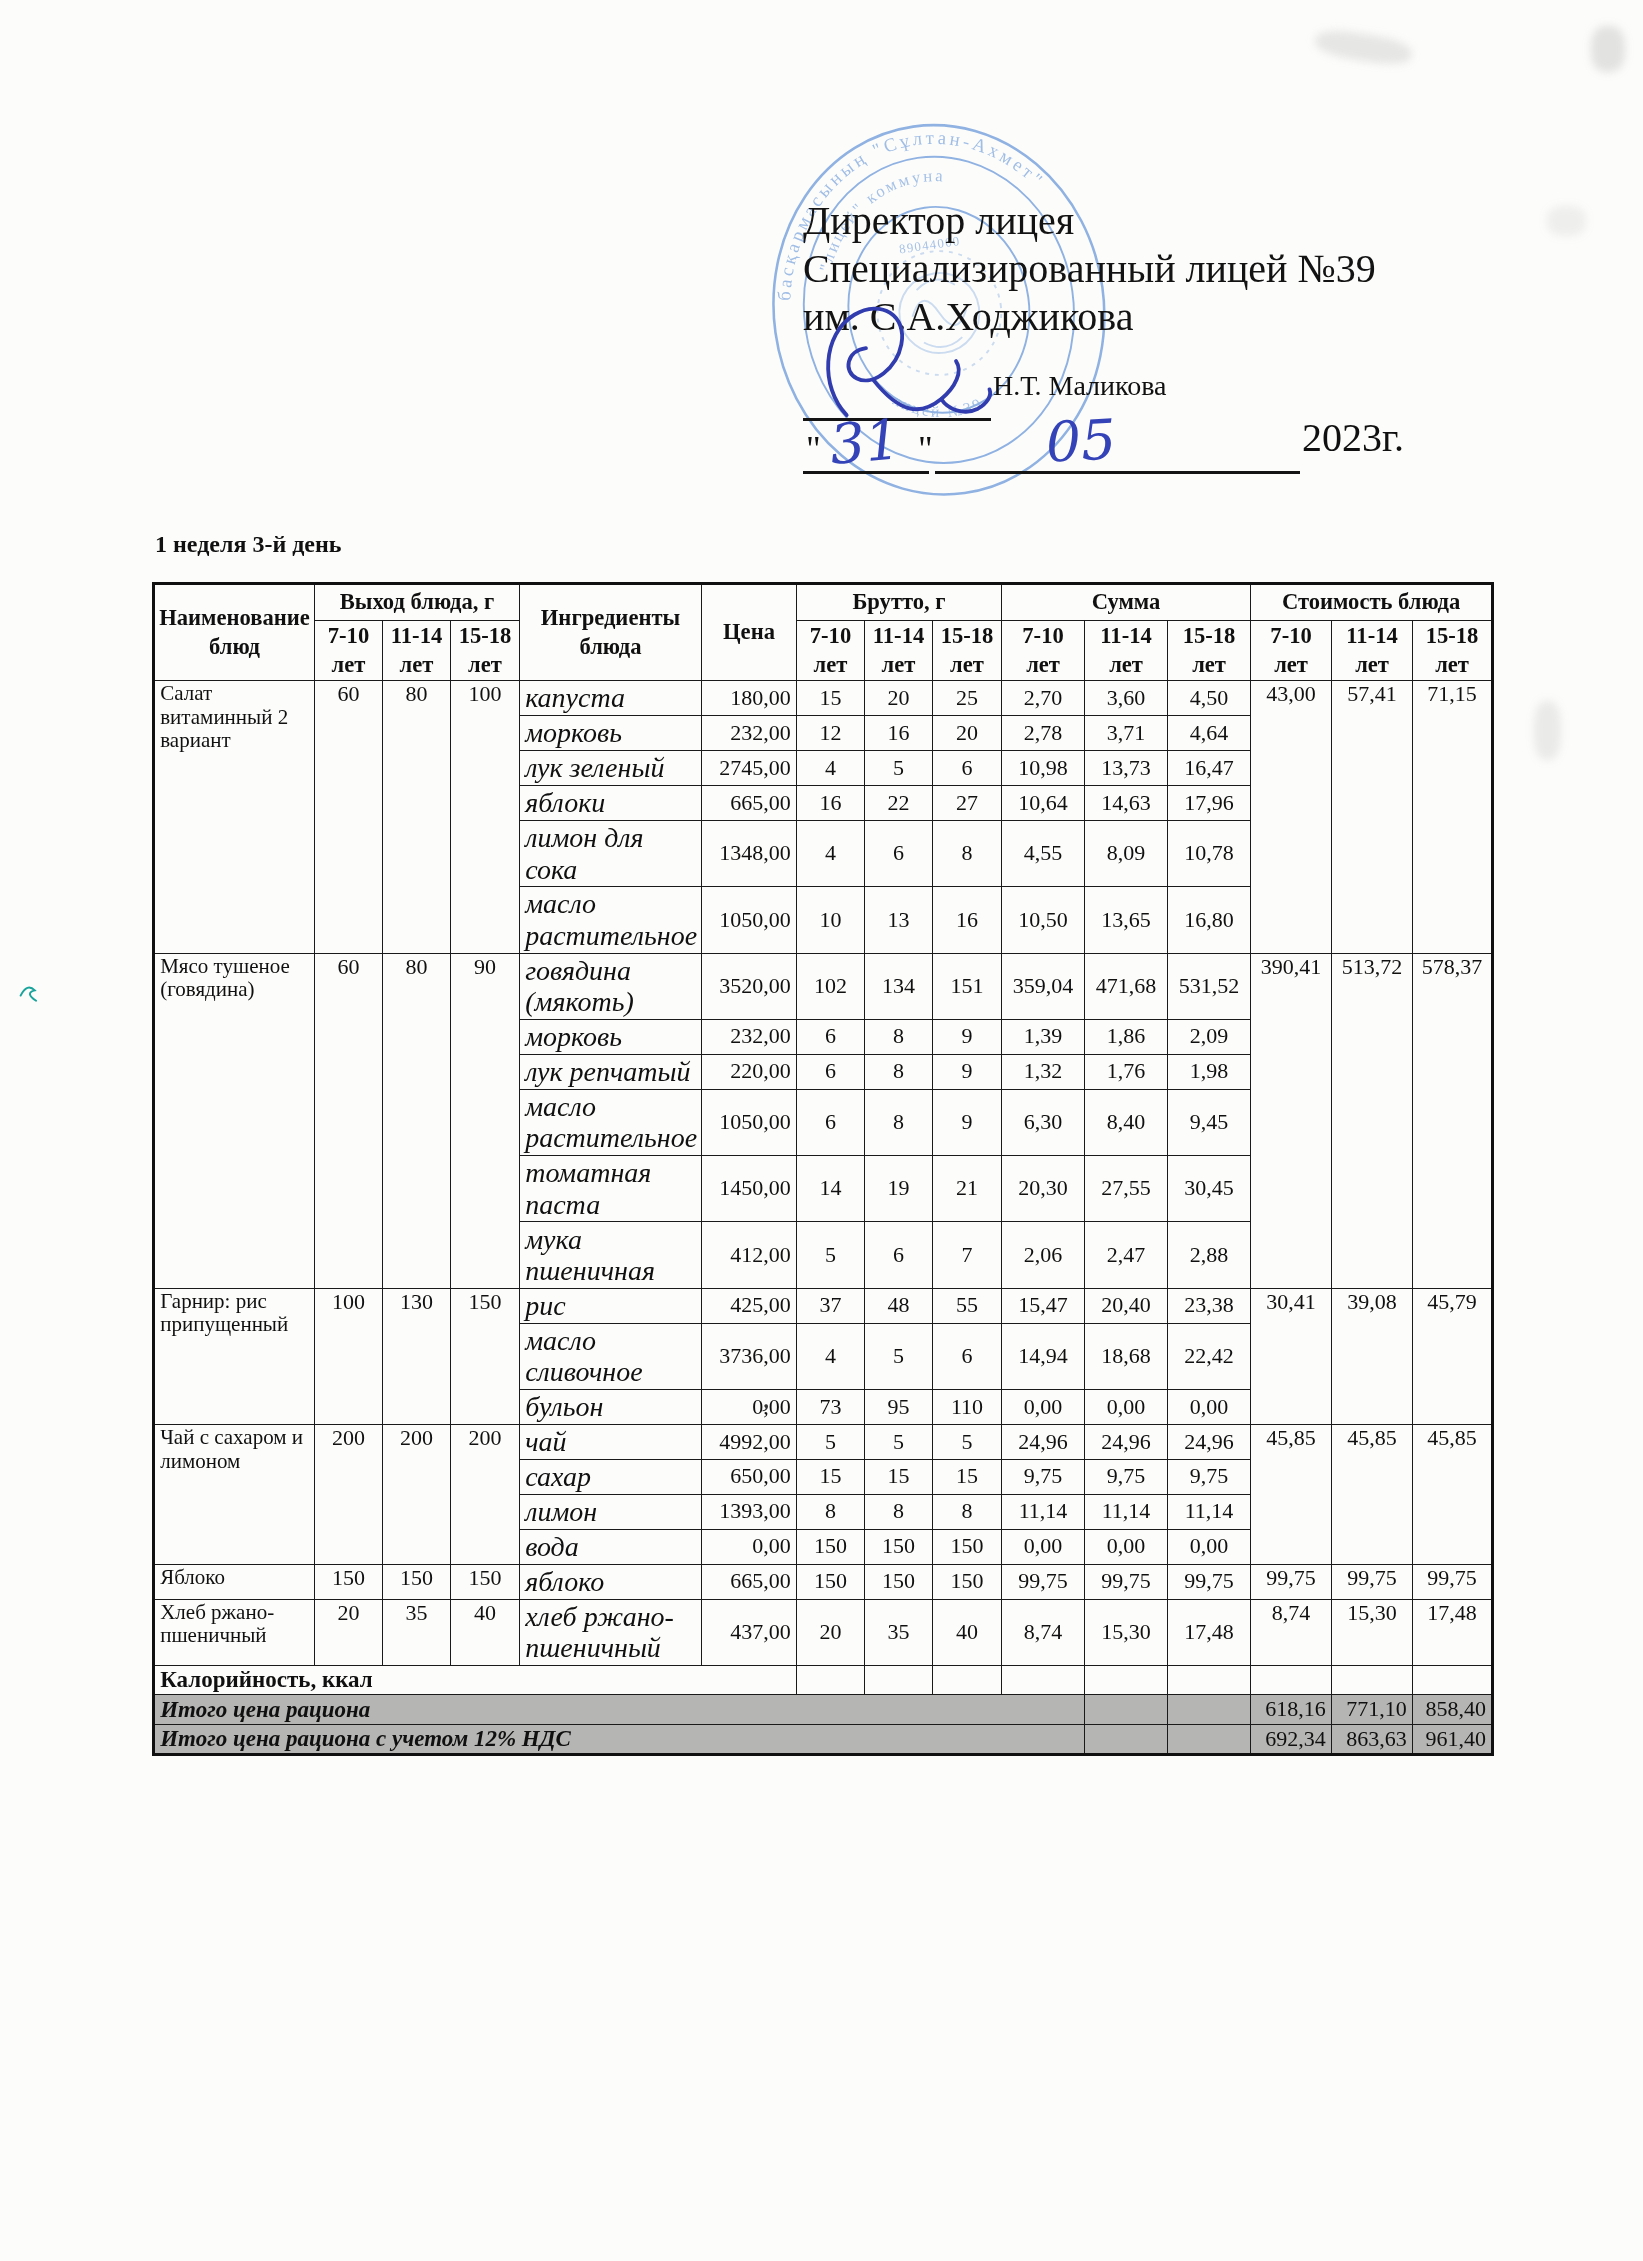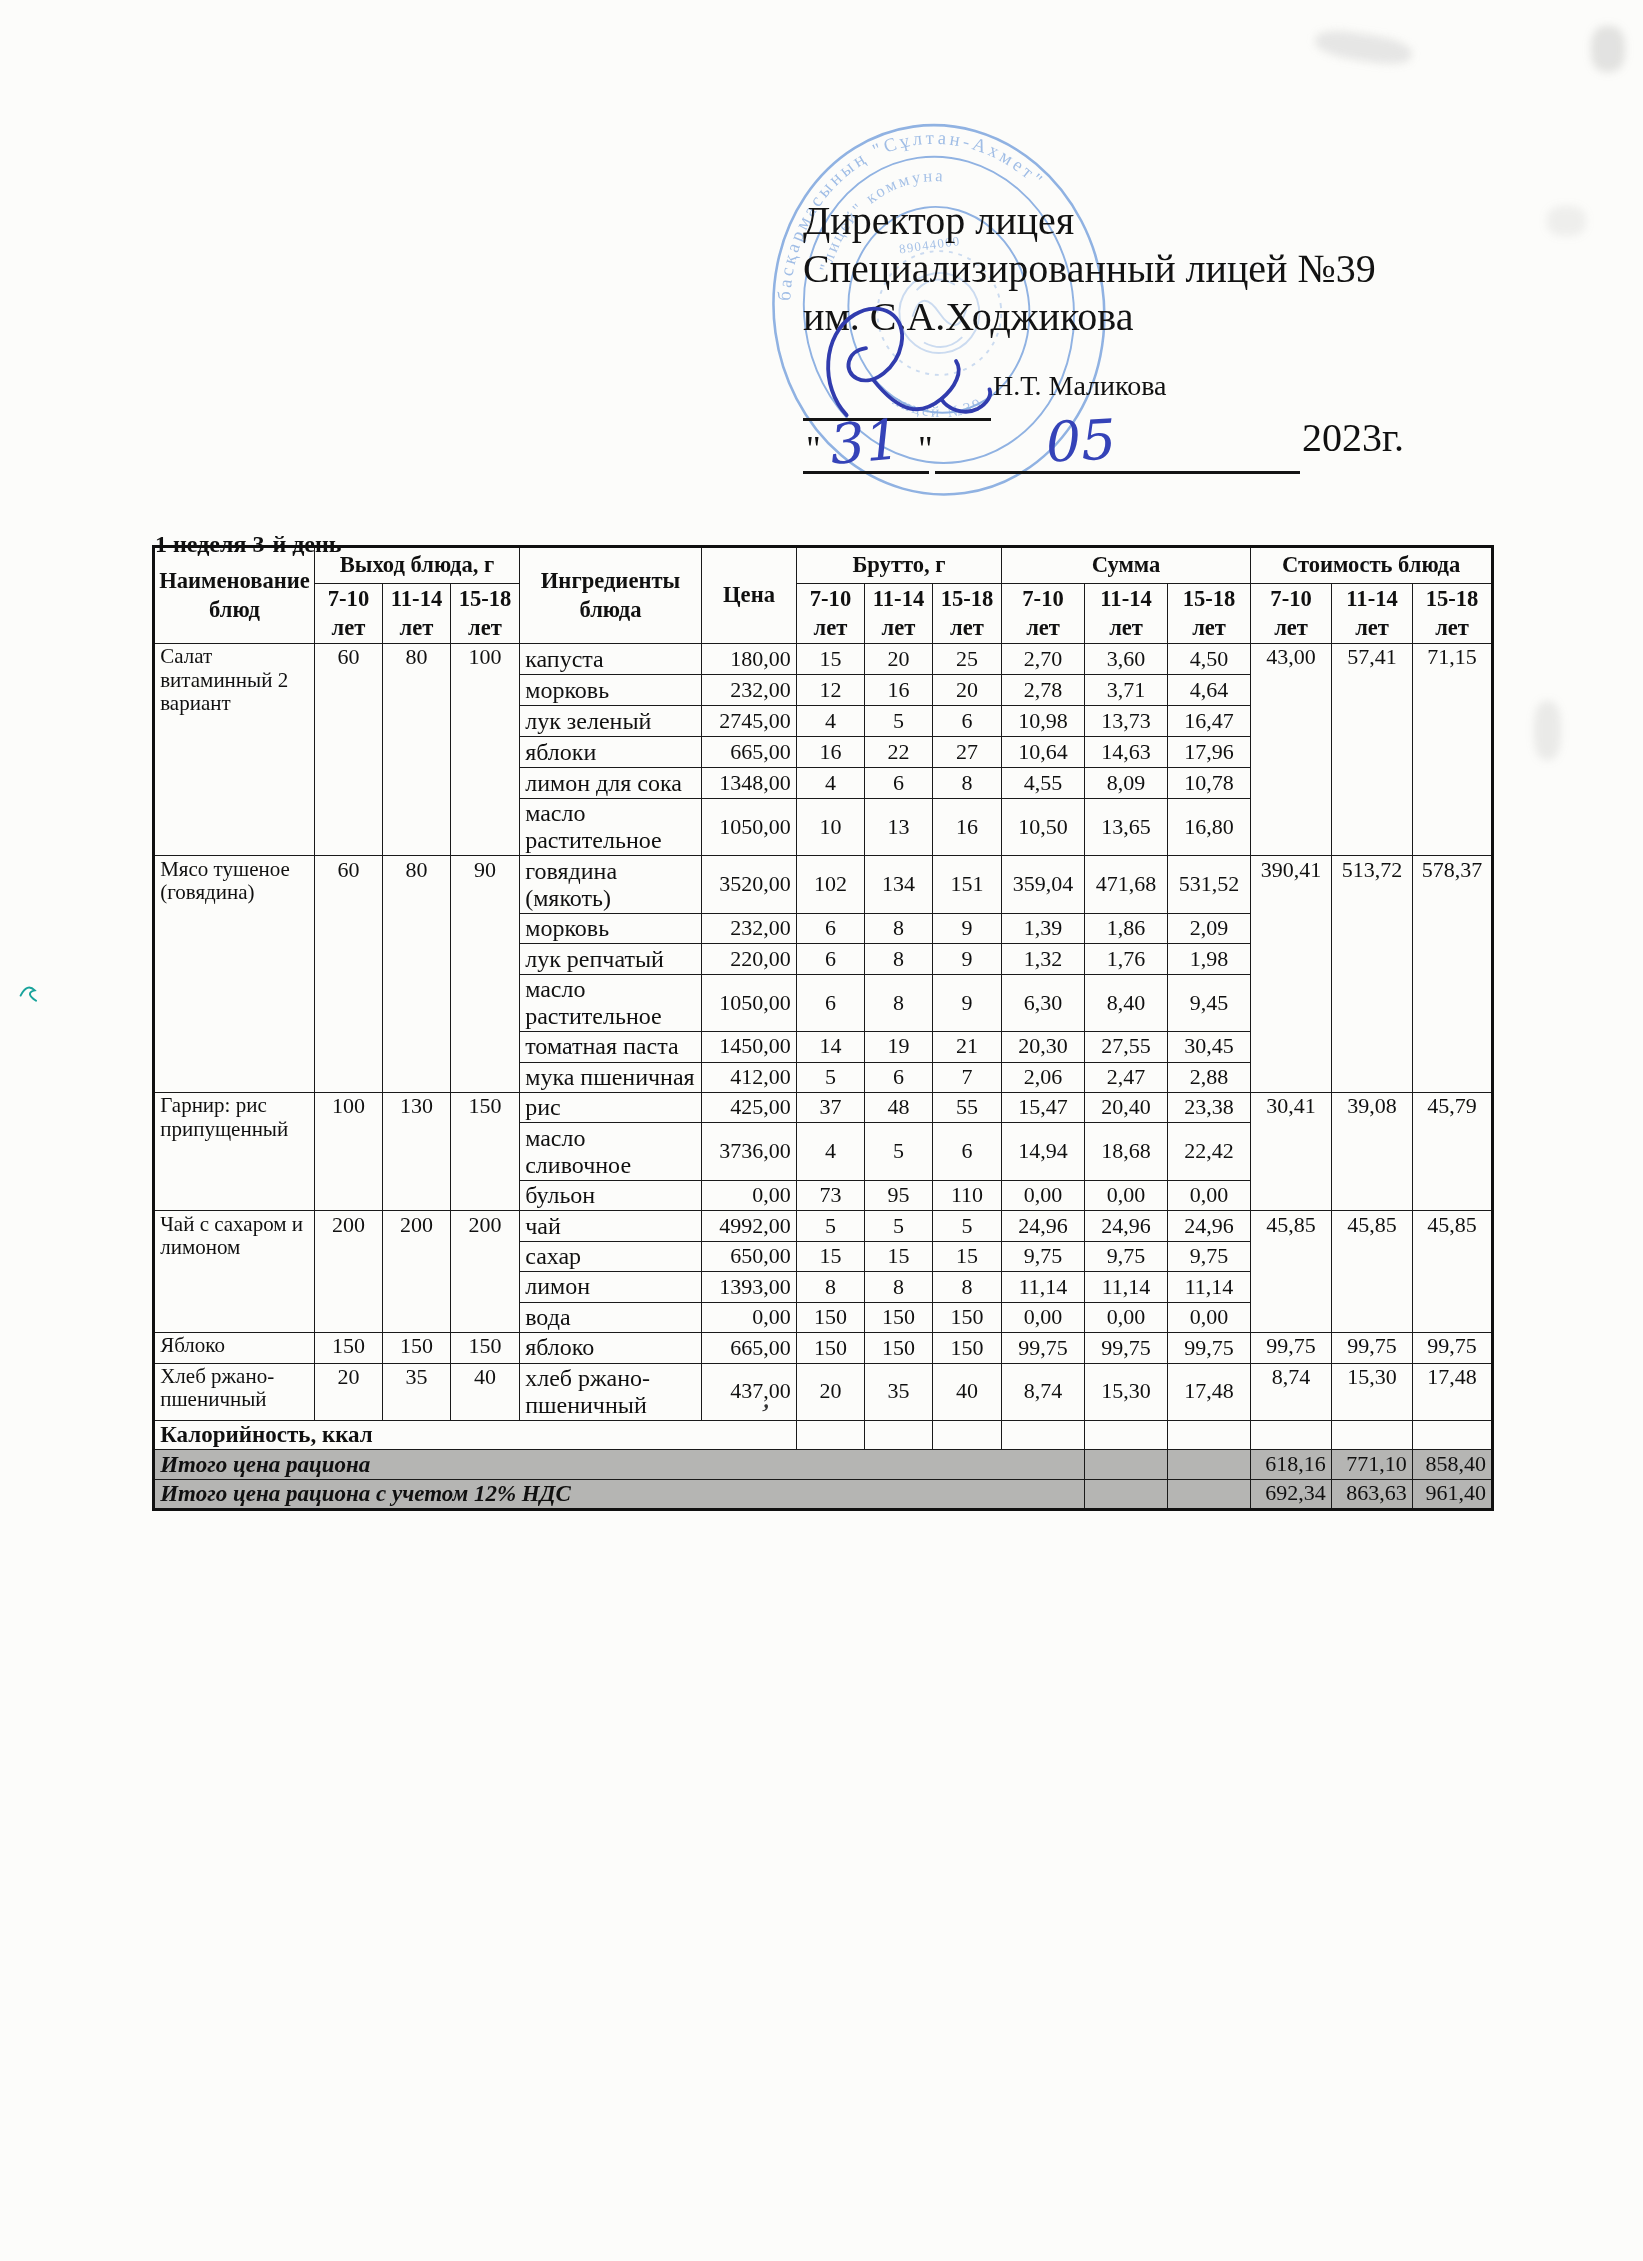--- a/index.html
+++ b/index.html
@@ -21,29 +21,29 @@
   .uline{position:absolute;height:2.6px;background:#141414;}
   .u-sig{left:803px;top:418px;width:188px;}
   .u-d1{left:803px;top:471px;width:126px;}
   .u-d2{left:935px;top:471px;width:365px;}
   
   .stamp{position:absolute;left:759px;top:113px;transform:rotate(-8deg);opacity:.62;}
   .sig{position:absolute;left:809px;top:289px;}
   
   .caption{position:absolute;left:155px;top:531px;font-size:24px;font-weight:bold;white-space:nowrap;}
   
-  table.menu{position:absolute;left:152px;top:545px;width:1339px;
+  table.menu{position:absolute;left:152px;top:582px;width:1339px;
     border-collapse:collapse;table-layout:fixed;font-size:22px;
     border:3.9px solid #101010;padding-left:12px;}
   .menu th,.menu td{border:1.9px solid #1a1a1a;padding:1.3px 5.2px;line-height:1.12;overflow:hidden;}
   .menu thead th{font-weight:bold;text-align:center;font-size:22.6px;padding:1.3px 2.6px;line-height:1.25;}
   .menu thead tr.gr{height:37px;} .menu thead tr.sub{height:59px;}
   .c-name{vertical-align:top;text-align:left;font-size:21px;padding-top:3.2px;line-height:1.3;}
   .c-out{vertical-align:top;text-align:center;padding-top:3.9px;}
-  .c-ing{vertical-align:middle;text-align:left;font-size:24px;padding:1.3px 2.6px;}
+  .c-ing{vertical-align:middle;text-align:left;font-size:28px;padding:1.3px 2.6px;font-style:italic;}
   .c-price{vertical-align:middle;text-align:right;padding-right:6.4px;}
   .c-num{vertical-align:middle;text-align:center;padding:1.3px 1.3px;}
   .c-cost{vertical-align:top;text-align:center;padding-top:3.2px;}
   .f-label{font-weight:bold;text-align:left;font-size:23px;vertical-align:middle;}
   .f-ital .f-label{font-style:italic;}
   .f-gray td{background:#b5b5b3;}
   .f-val{text-align:right;padding-right:5.2px;vertical-align:middle;}
   
   .blob{position:absolute;border-radius:40%;filter:blur(4.5px);}
   .b1{left:1315px;top:34px;width:97px;height:27px;background:rgba(120,120,120,.16);transform:rotate(9deg);}

